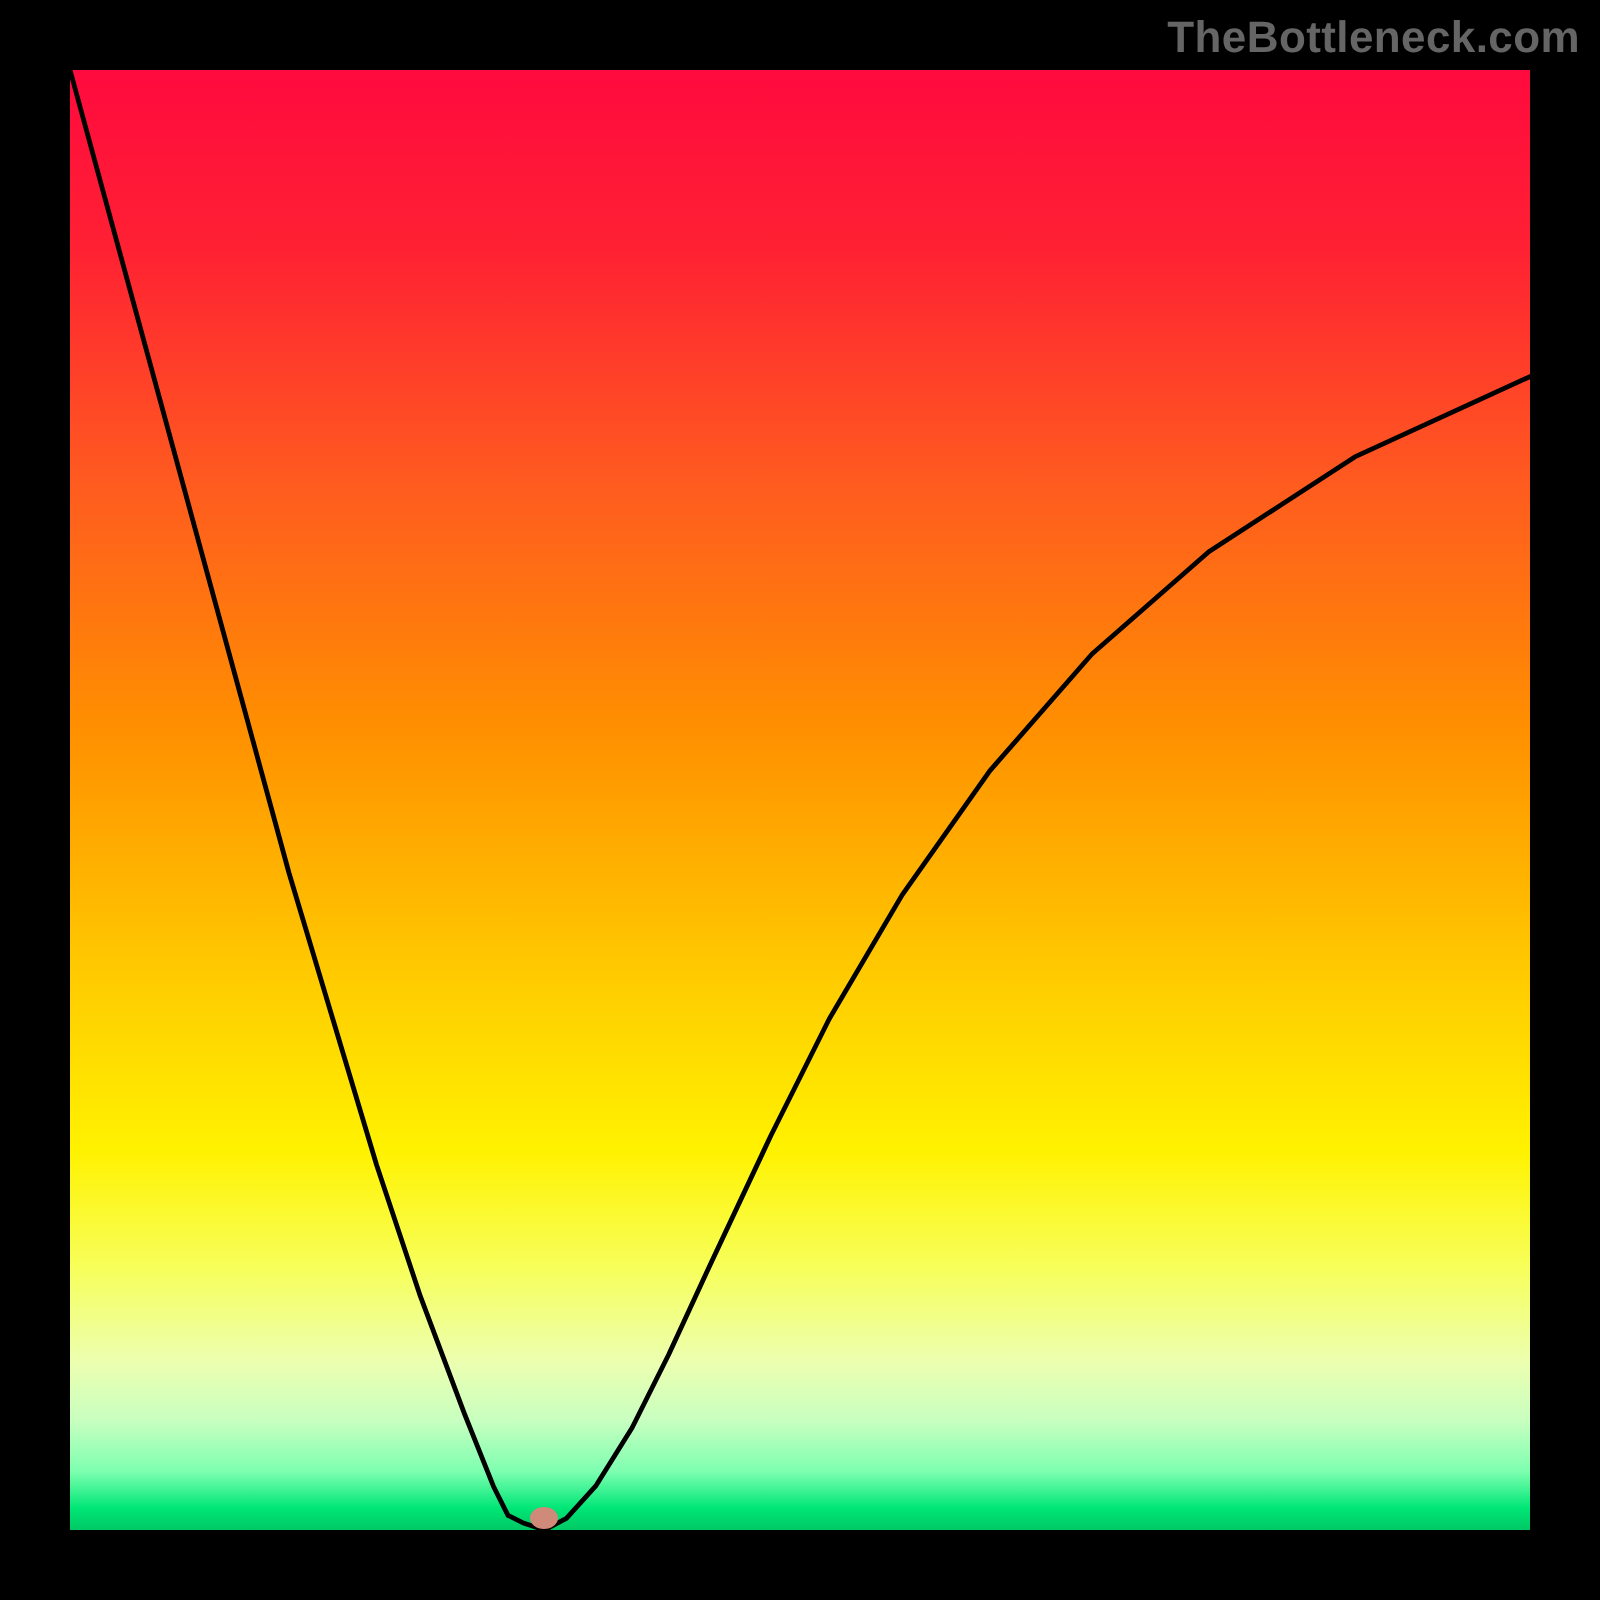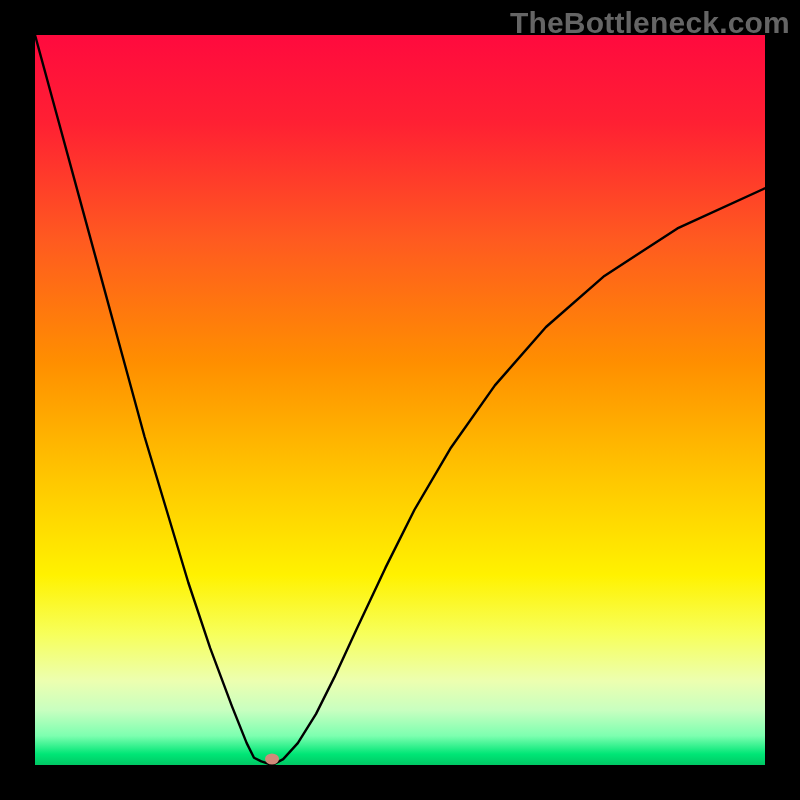--- a/index.html
+++ b/index.html
@@ -15,21 +15,21 @@
     position: relative;
     width: 800px;
     height: 800px;
     background: #000;
   }
   .attribution {
     position: absolute;
     top: 6px;
     right: 10px;
     color: #656565;
-    font-size: 30px;
+    font-size: 22px;
     font-weight: 600;
     letter-spacing: 0.2px;
     z-index: 20;
   }
   .plot-area {
     position: absolute;
     left: 35px;
     top: 35px;
     width: 730px;
     height: 730px;

